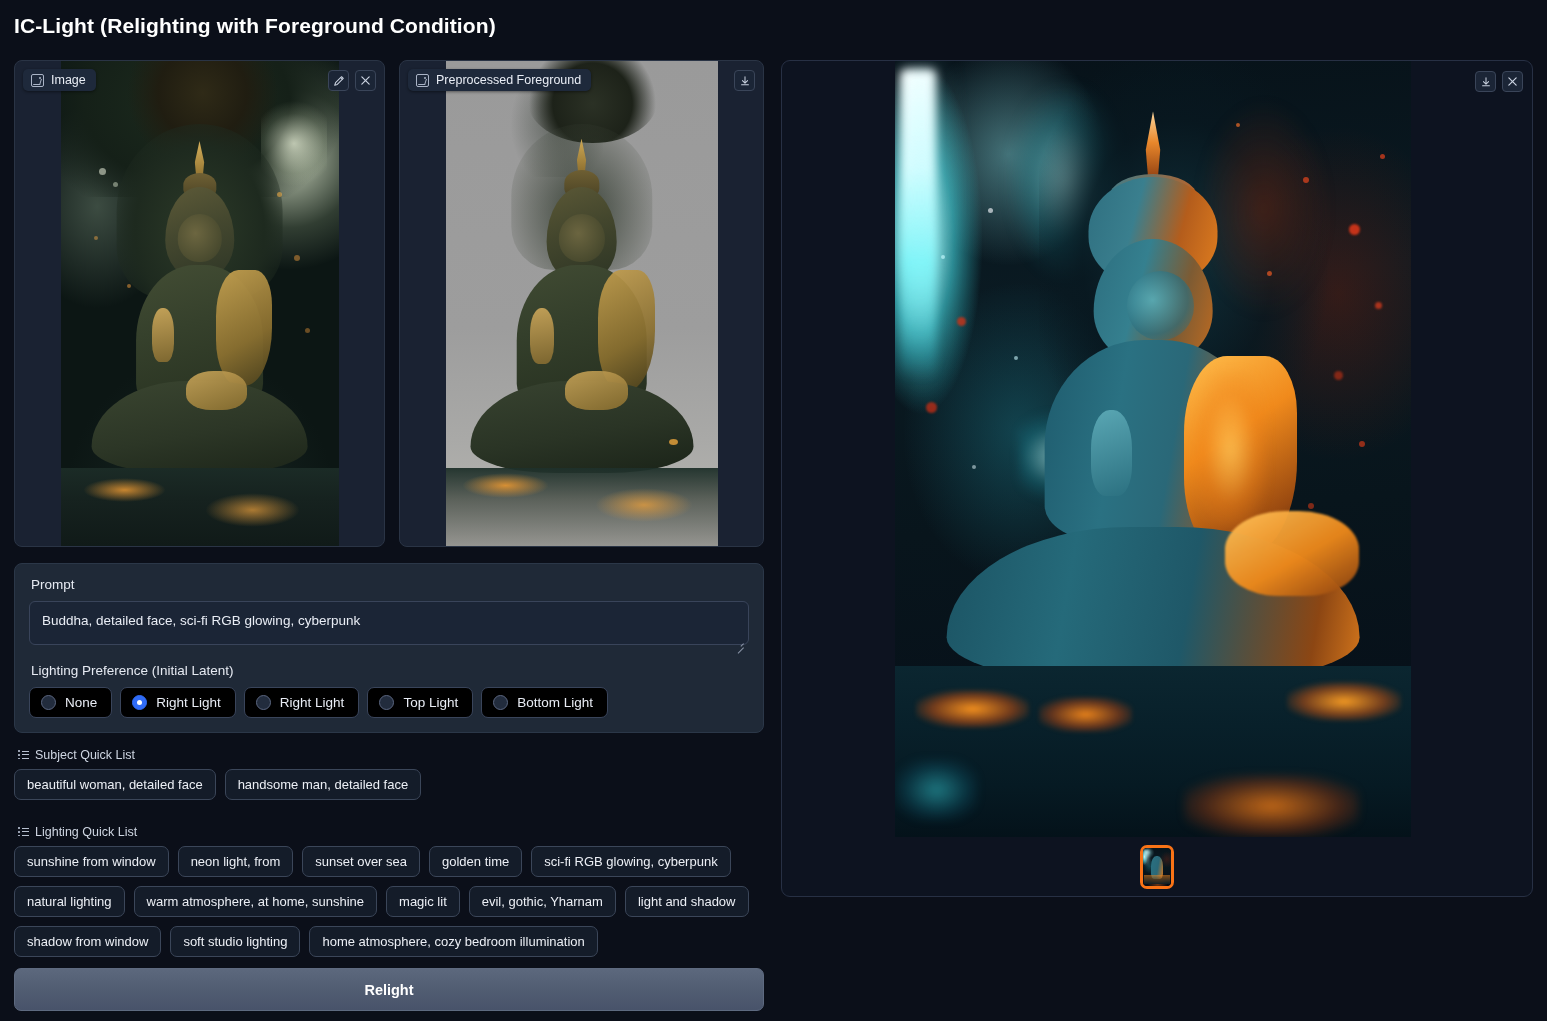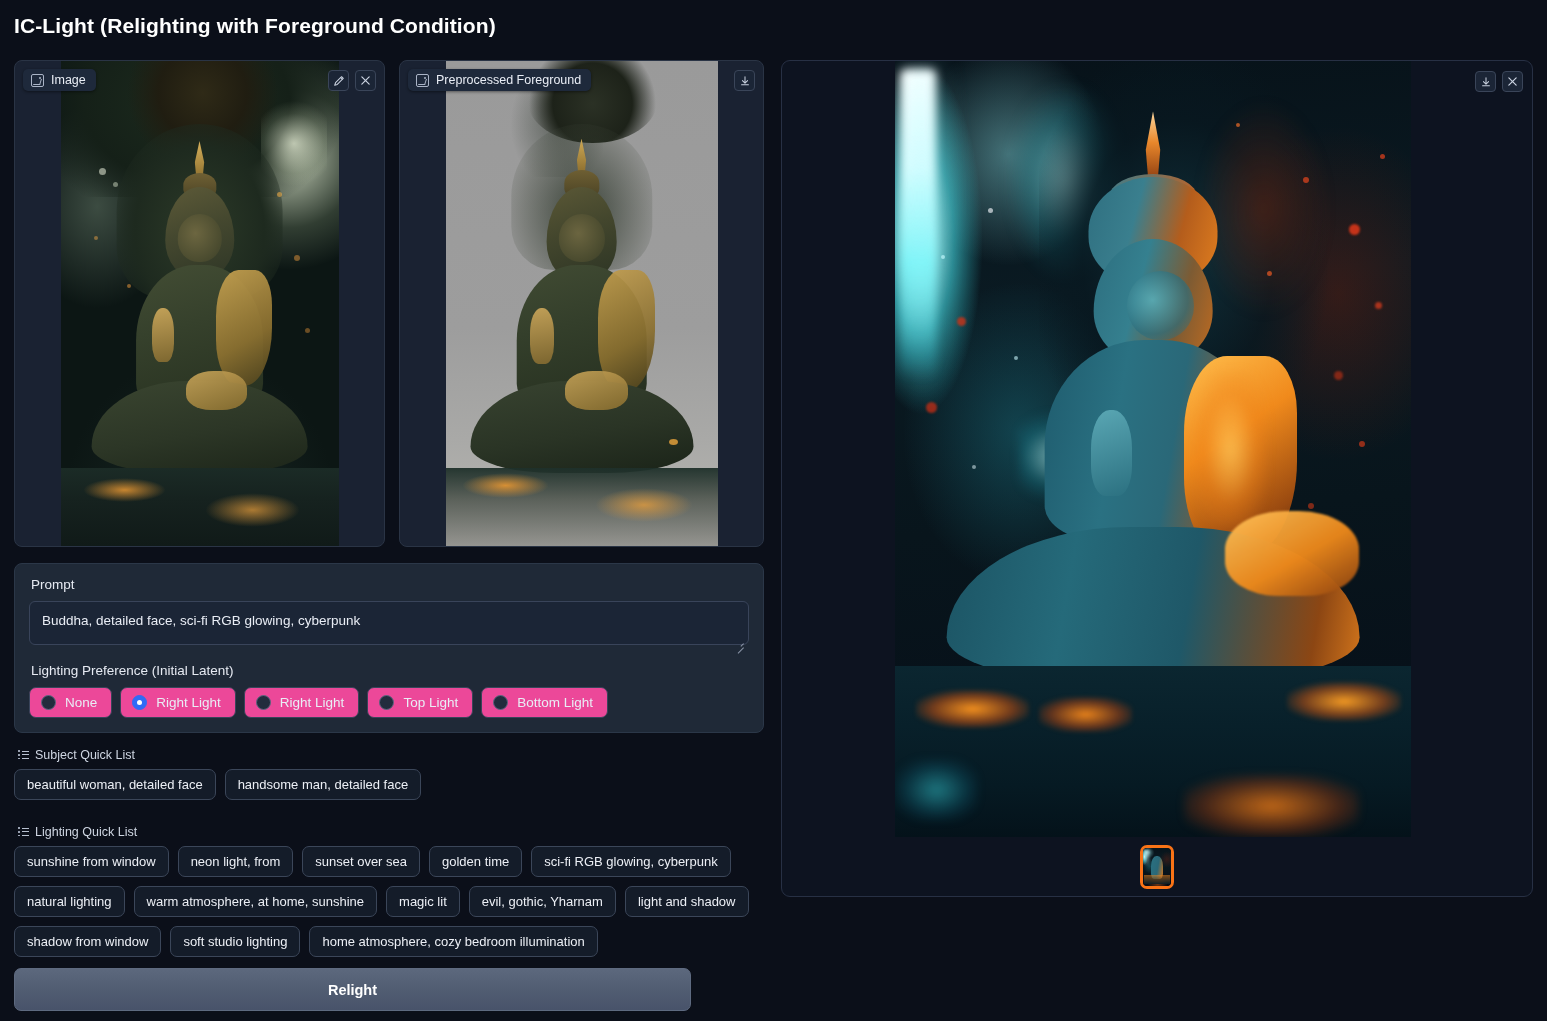--- a/index.html
+++ b/index.html
@@ -210,21 +210,21 @@
   .resize-grip i:nth-child(2) { width: 4px; bottom: 0; transform: rotate(-45deg) translateX(0px); transform-origin: right bottom; top: 3px;}
 
   .lighting-label {
     font-size: 13.5px;
     color: #e6eaf2;
     margin: 14px 0 9px 2px;
   }
   .radio-row { display: flex; gap: 8px; }
   .radio-pill {
     display: flex; align-items: center; gap: 9px;
-    background: #ec4899;
+    background: #000000;
     border: 1px solid #39445a;
     border-radius: 7px;
     padding: 7px 14px 7px 11px;
     font-size: 13.5px;
     color: #e9edf5;
     cursor: pointer;
     white-space: nowrap;
   }
   .radio-dot {
     width: 15px; height: 15px;
@@ -282,21 +282,21 @@
     line-height: 1;
   }
 
   .subject-block { position: absolute; left: 0; top: 688px; width: 750px; }
   .lighting-block { position: absolute; left: 0; top: 765px; width: 760px; }
 
   
   .relight-btn {
     position: absolute;
     left: 0; top: 908px;
-    width: 677px; height: 43px;
+    width: 750px; height: 43px;
     background: linear-gradient(180deg, #5c687d 0%, #515d72 50%, #48536a 100%);
     border: 1px solid #5e6a80;
     border-radius: 7px;
     color: #ffffff;
     font-size: 14.5px;
     font-weight: bold;
     font-family: "Liberation Sans", sans-serif;
     cursor: pointer;
   }
 

